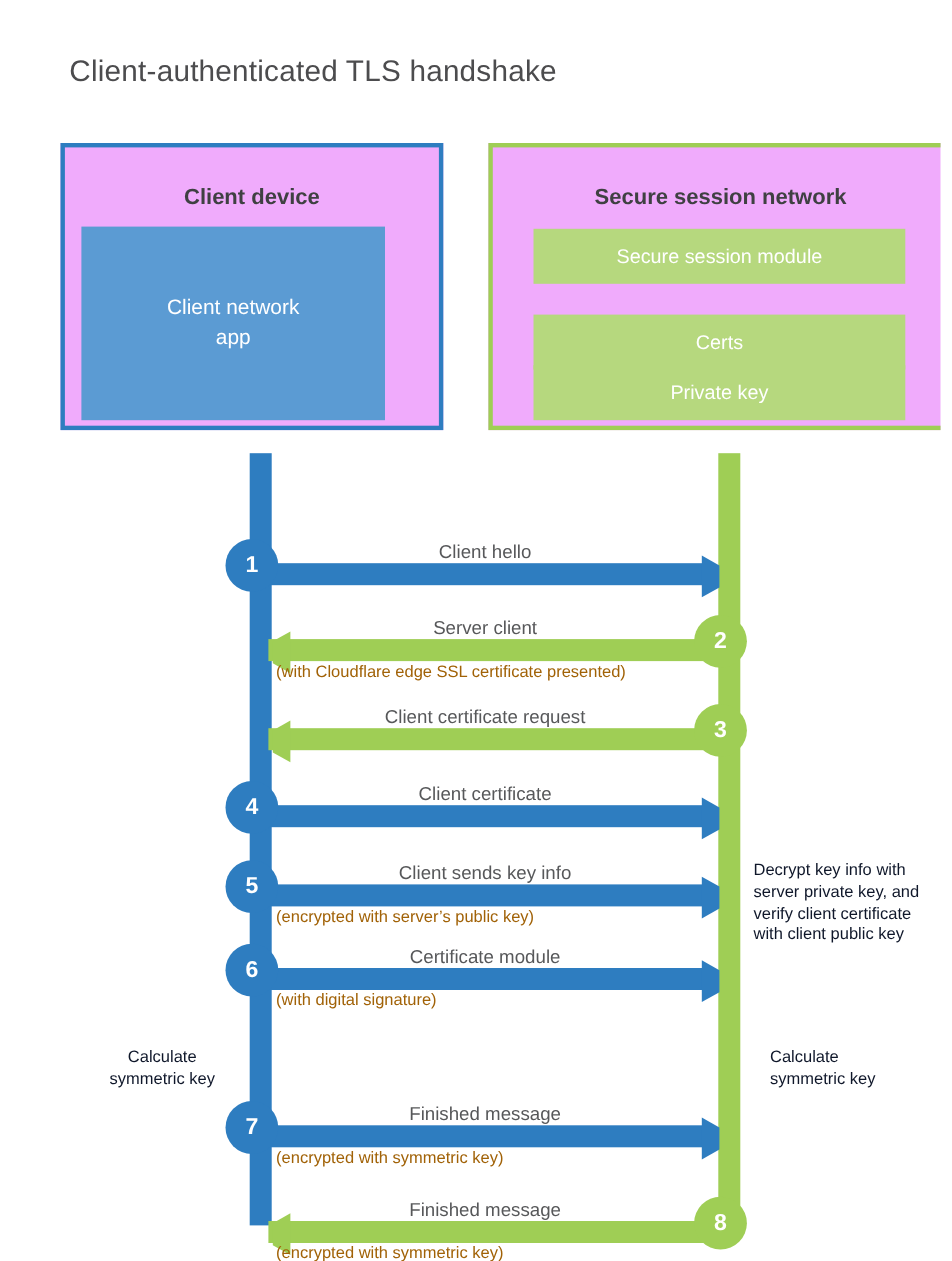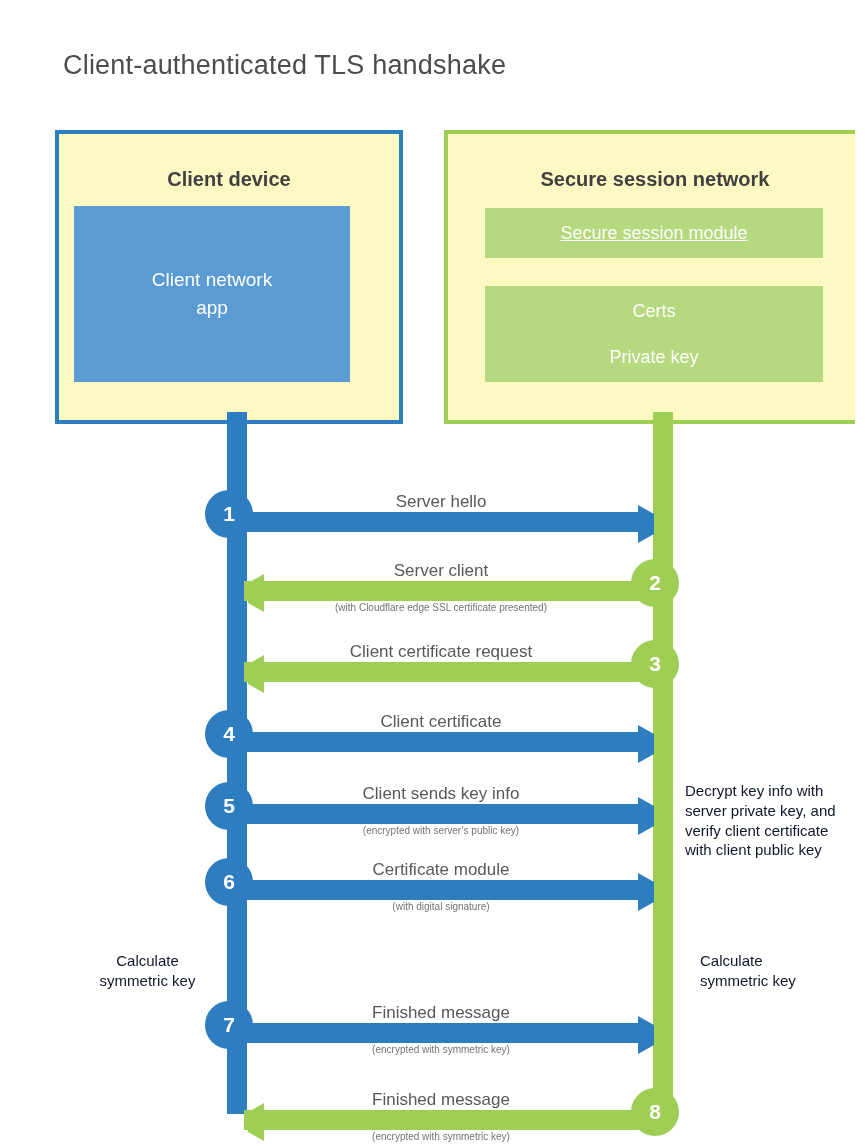--- a/index.html
+++ b/index.html
@@ -6,39 +6,39 @@
   html,body { background:#ffffff; }
   body { font-family:"Liberation Sans", sans-serif; }
   #canvas { position:relative; width:865px; height:1146px; background:#ffffff; overflow:hidden; }
 
   .page-title {
     position:absolute; left:33px; top:20px;
     font-size:27px; font-weight:300; color:#4c4c4e; letter-spacing:0.2px;
   }
 
   
-  .actor-box { position:absolute; top:110px; height:294px; background:#fef9c3; }
+  .actor-box { position:absolute; top:110px; height:261px; background:#f0abfc; }
   .client-box { left:35px;  width:348px; border:4px solid #2e7dc0; }
   .server-box { left:424px; width:422px; border:4px solid #9fce55; }
   .actor-title {
     position:absolute; left:0; right:0; top:24px; text-align:center;
     font-size:20px; font-weight:bold; color:#3f4042;
   }
   .client-app {
     position:absolute; left:15px; top:72px; width:276px; height:176px;
     background:#5b9bd3; color:#ffffff; font-size:19px; line-height:1.5;
     display:flex; align-items:center; justify-content:center; text-align:center;
     white-space:pre-line;
   }
   .server-bar {
     position:absolute; left:37px; width:338px; height:50px;
     background:#b6d87e; color:#ffffff; font-size:18px;
     display:flex; align-items:center; justify-content:center; text-align:center;
   }
-  .bar-0 { top:74px;text-decoration:underline; } .bar-1 { top:152px; } .bar-2 { top:198px; }
+  .bar-0 { top:74px; } .bar-1 { top:152px; } .bar-2 { top:198px; }
 
   
   .lifeline { position:absolute; top:392px; width:5px; height:702px; }
   .lifeline.blue  { left:207px; background:#2e7dc0; }
   .lifeline.green { left:633px; background:#9fce55; }
 
   
   .step { position:absolute; left:0; width:865px; height:0; }
   .step .line { position:absolute; top:-2px; height:5px; }
   .step.blue  .line { left:210px; width:412px; background:#2e7dc0; }
@@ -53,21 +53,21 @@
     display:flex; align-items:center; justify-content:center;
   }
   .step.blue  .circle { left:185px; background:#2e7dc0; }
   .step.green .circle { left:611px; background:#9fce55; }
   .step .label {
     position:absolute; left:221px; width:400px; top:-32px;
     text-align:center; font-size:17px; color:#57585a;
   }
   .step .subtitle {
     position:absolute; left:221px; width:400px; top:9px;
-    text-align:center; font-size:10px; color:#737373;
+    text-align:left; font-size:15px; color:#a16207;
   }
 
   
   .note { position:absolute; font-size:15px; color:#0f172a; line-height:1.32; white-space:pre-line; }
   .note-calc-left  { left:55px;  top:921px; width:145px; text-align:center; }
   .note-decrypt    { left:655px; top:751px; width:178px; text-align:left; }
   .note-calc-right { left:670px; top:921px; width:145px; text-align:left; }
 </style>
 </head>
 <body>
@@ -86,21 +86,21 @@
     <div class="actor-title">Secure session network</div>
     <div class="server-bar bar-0">Secure session module</div>
     <div class="server-bar bar-1">Certs</div>
     <div class="server-bar bar-2">Private key</div>
   </div>
 
   <div class="lifeline blue"></div>
   <div class="lifeline green"></div>
 
   <div class="step blue" style="top:494px">
-    <div class="label">Server hello</div>
+    <div class="label">Client hello</div>
     <div class="line"></div>
     <div class="head"></div>
     <div class="circle">1</div>
   </div>
 
   <div class="step green" style="top:563px">
     <div class="label">Server client</div>
     <div class="line"></div>
     <div class="head"></div>
     <div class="circle">2</div>

